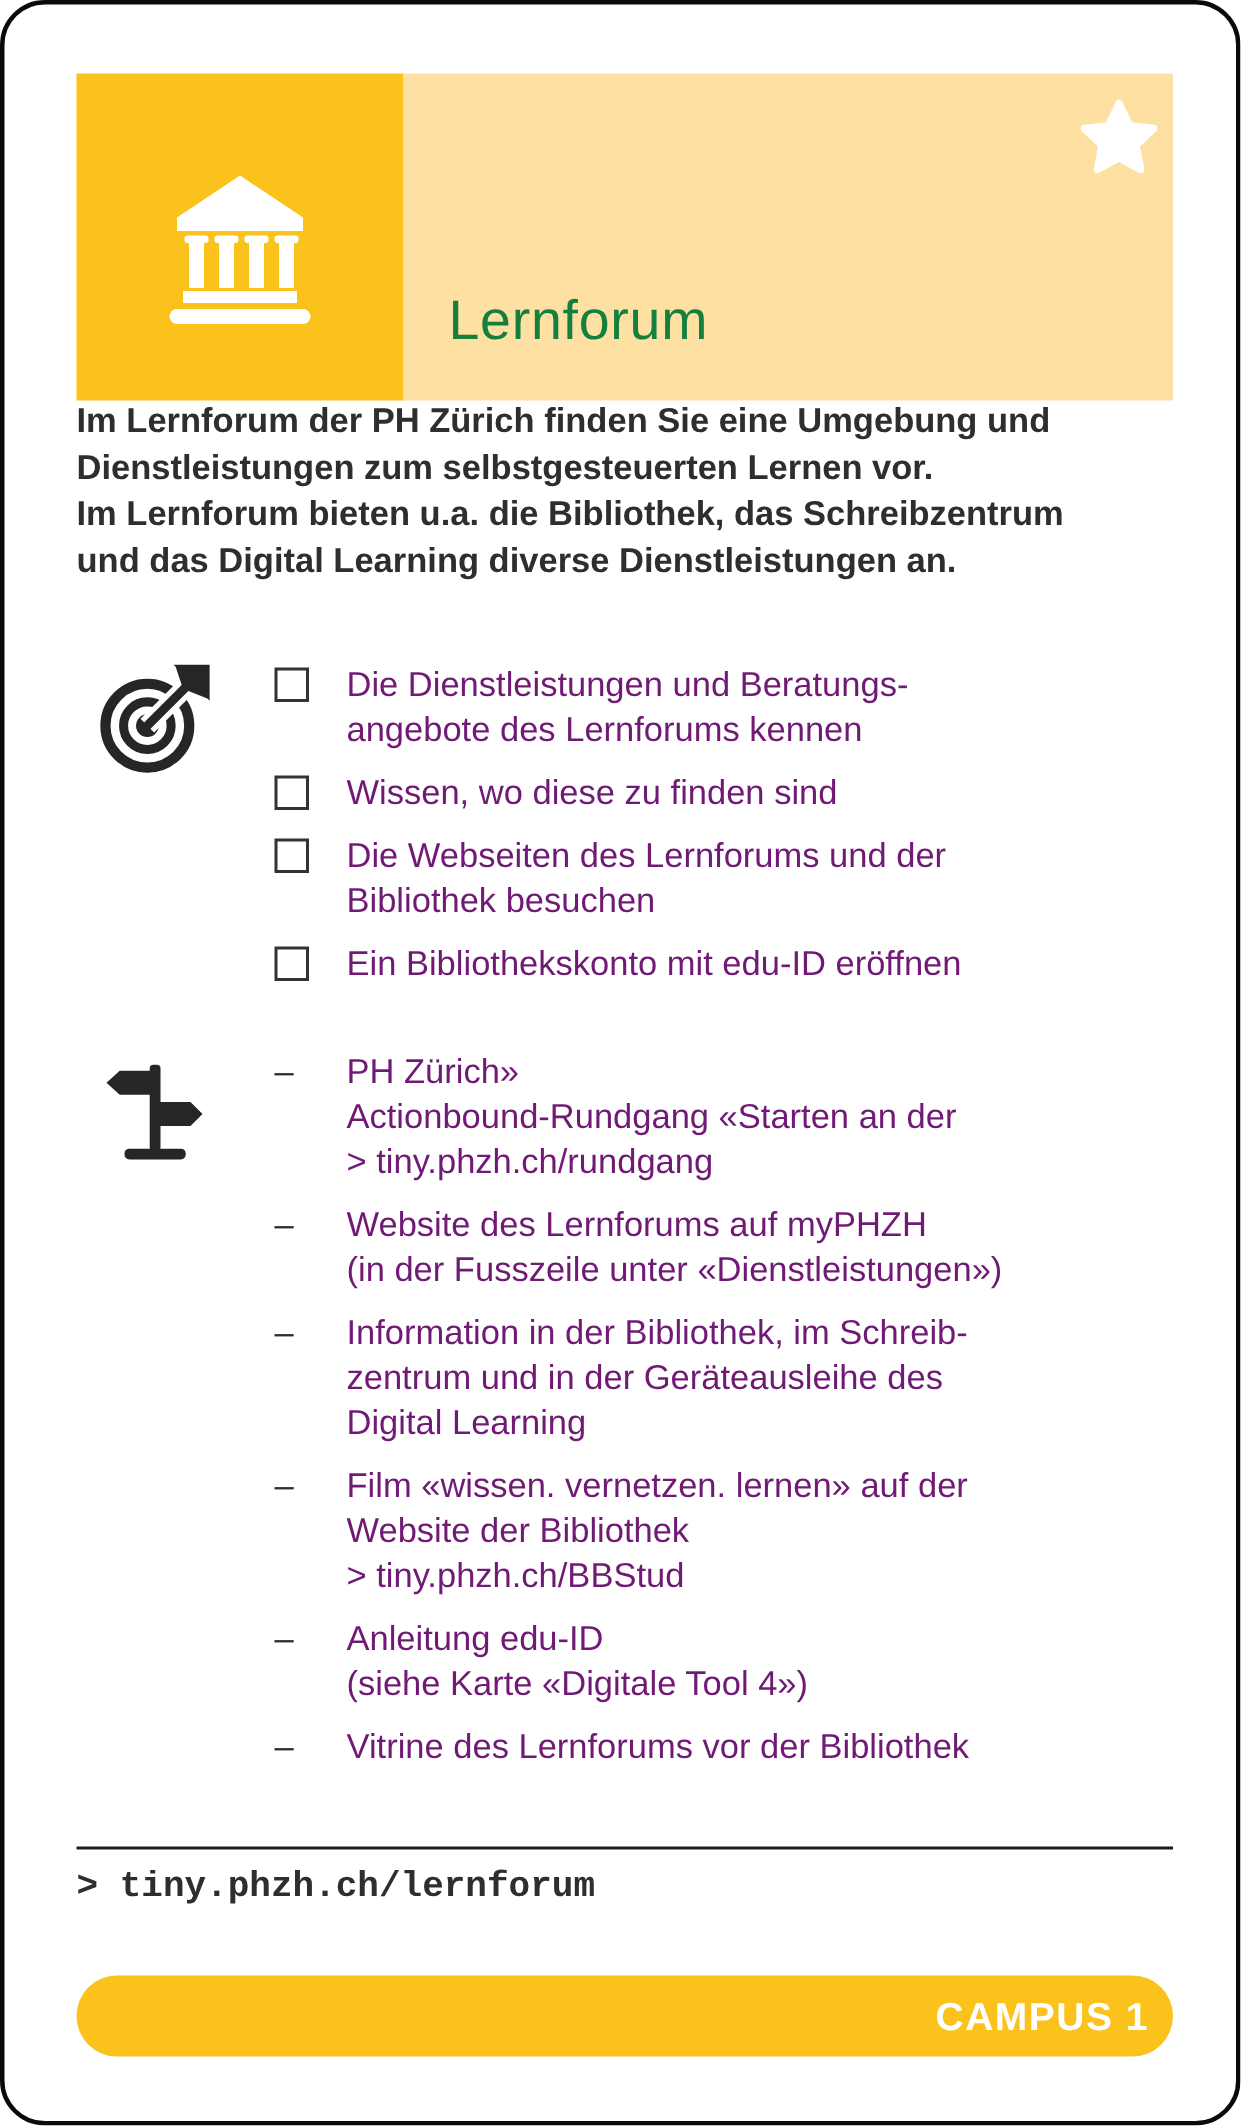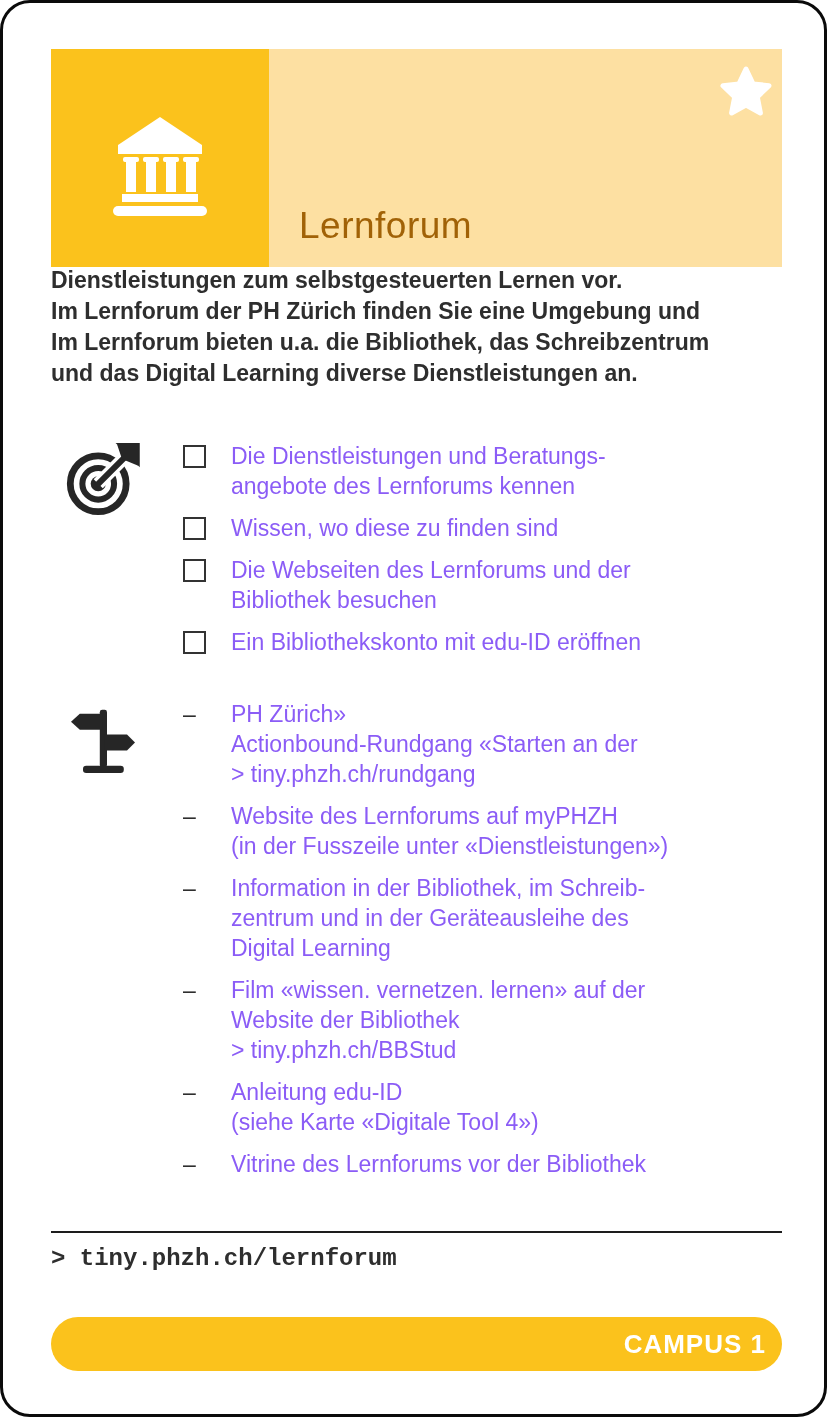--- a/index.html
+++ b/index.html
@@ -30,23 +30,23 @@
     background: #fbc21c;
     display: flex; align-items: center; justify-content: center;
     flex: 0 0 218px;
   }
   .header-right {
     flex: 1 1 auto;
     background: #fde0a2;
     position: relative;
   }
   .header-title {
-    position: absolute; left: 30px; bottom: 20px;
+    position: absolute; left: 30px; bottom: 32px;
     font-size: 37px; font-weight: 300; letter-spacing: 0.5px;
-    color: #a16207;
+    color: #15803d;
   }
   .star { position: absolute; top: 16px; right: 10px; width: 52px; height: 52px; }
 
   
   .intro {
     margin: 44px 48px 0 48px;
     font-size: 23px; font-weight: bold; line-height: 31px;
     color: #2e2e2e;
   }
   .intro .line { white-space: nowrap; }
@@ -59,21 +59,21 @@
   }
   .section-goals { margin-top: 52px; }
   .section-directions { margin-top: 42px; }
   .section-icon-cell { padding-top: 2px; }
   .items { display: flex; flex-direction: column; gap: 12px; }
   .item {
     display: grid;
     grid-template-columns: 48px 1fr;
     align-items: start;
   }
-  .item-text { font-size: 23px; line-height: 30px; color: #8b5cf6; }
+  .item-text { font-size: 23px; line-height: 30px; color: #701a75; }
   .item-text .line { white-space: nowrap; }
   .checkbox {
     width: 23px; height: 23px;
     border: 2.5px solid #333333;
     margin-top: 4px;
     background: #ffffff;
   }
   .dash {
     font-size: 23px; line-height: 30px; color: #2e2e2e;
   }
@@ -134,22 +134,22 @@
       <div class="header-title">Lernforum</div>
       <span class="star">
         <svg class="icon-svg" width="52" height="52" viewBox="0 0 52 52">
           <polygon fill="#ffffff" stroke="#ffffff" stroke-width="5" stroke-linejoin="round" points="26,4 33.0,18.9 49,20.7 37.3,31.9 40.4,48 26,40.1 11.6,48 14.7,31.9 3,20.7 19.0,18.9"></polygon>
         </svg>
       </span>
     </div>
   </div>
 
   <div class="intro" style="margin-top:262px;">
+    <div class="line">Im Lernforum der PH Zürich finden Sie eine Umgebung und</div>
     <div class="line">Dienstleistungen zum selbstgesteuerten Lernen vor.</div>
-    <div class="line">Im Lernforum der PH Zürich finden Sie eine Umgebung und</div>
     <div class="line">Im Lernforum bieten u.a. die Bibliothek, das Schreibzentrum</div>
     <div class="line">und das Digital Learning diverse Dienstleistungen an.</div>
   </div>
 
   <div class="section section-goals">
     <div class="section-icon-cell">
       <span style="display:inline-block;margin-left:13px;">
         <svg class="icon-svg" width="76" height="74" viewBox="0 0 100 98">
           <g fill="none" stroke="#262626">
             <circle cx="45" cy="54" r="37" stroke-width="9"></circle>

